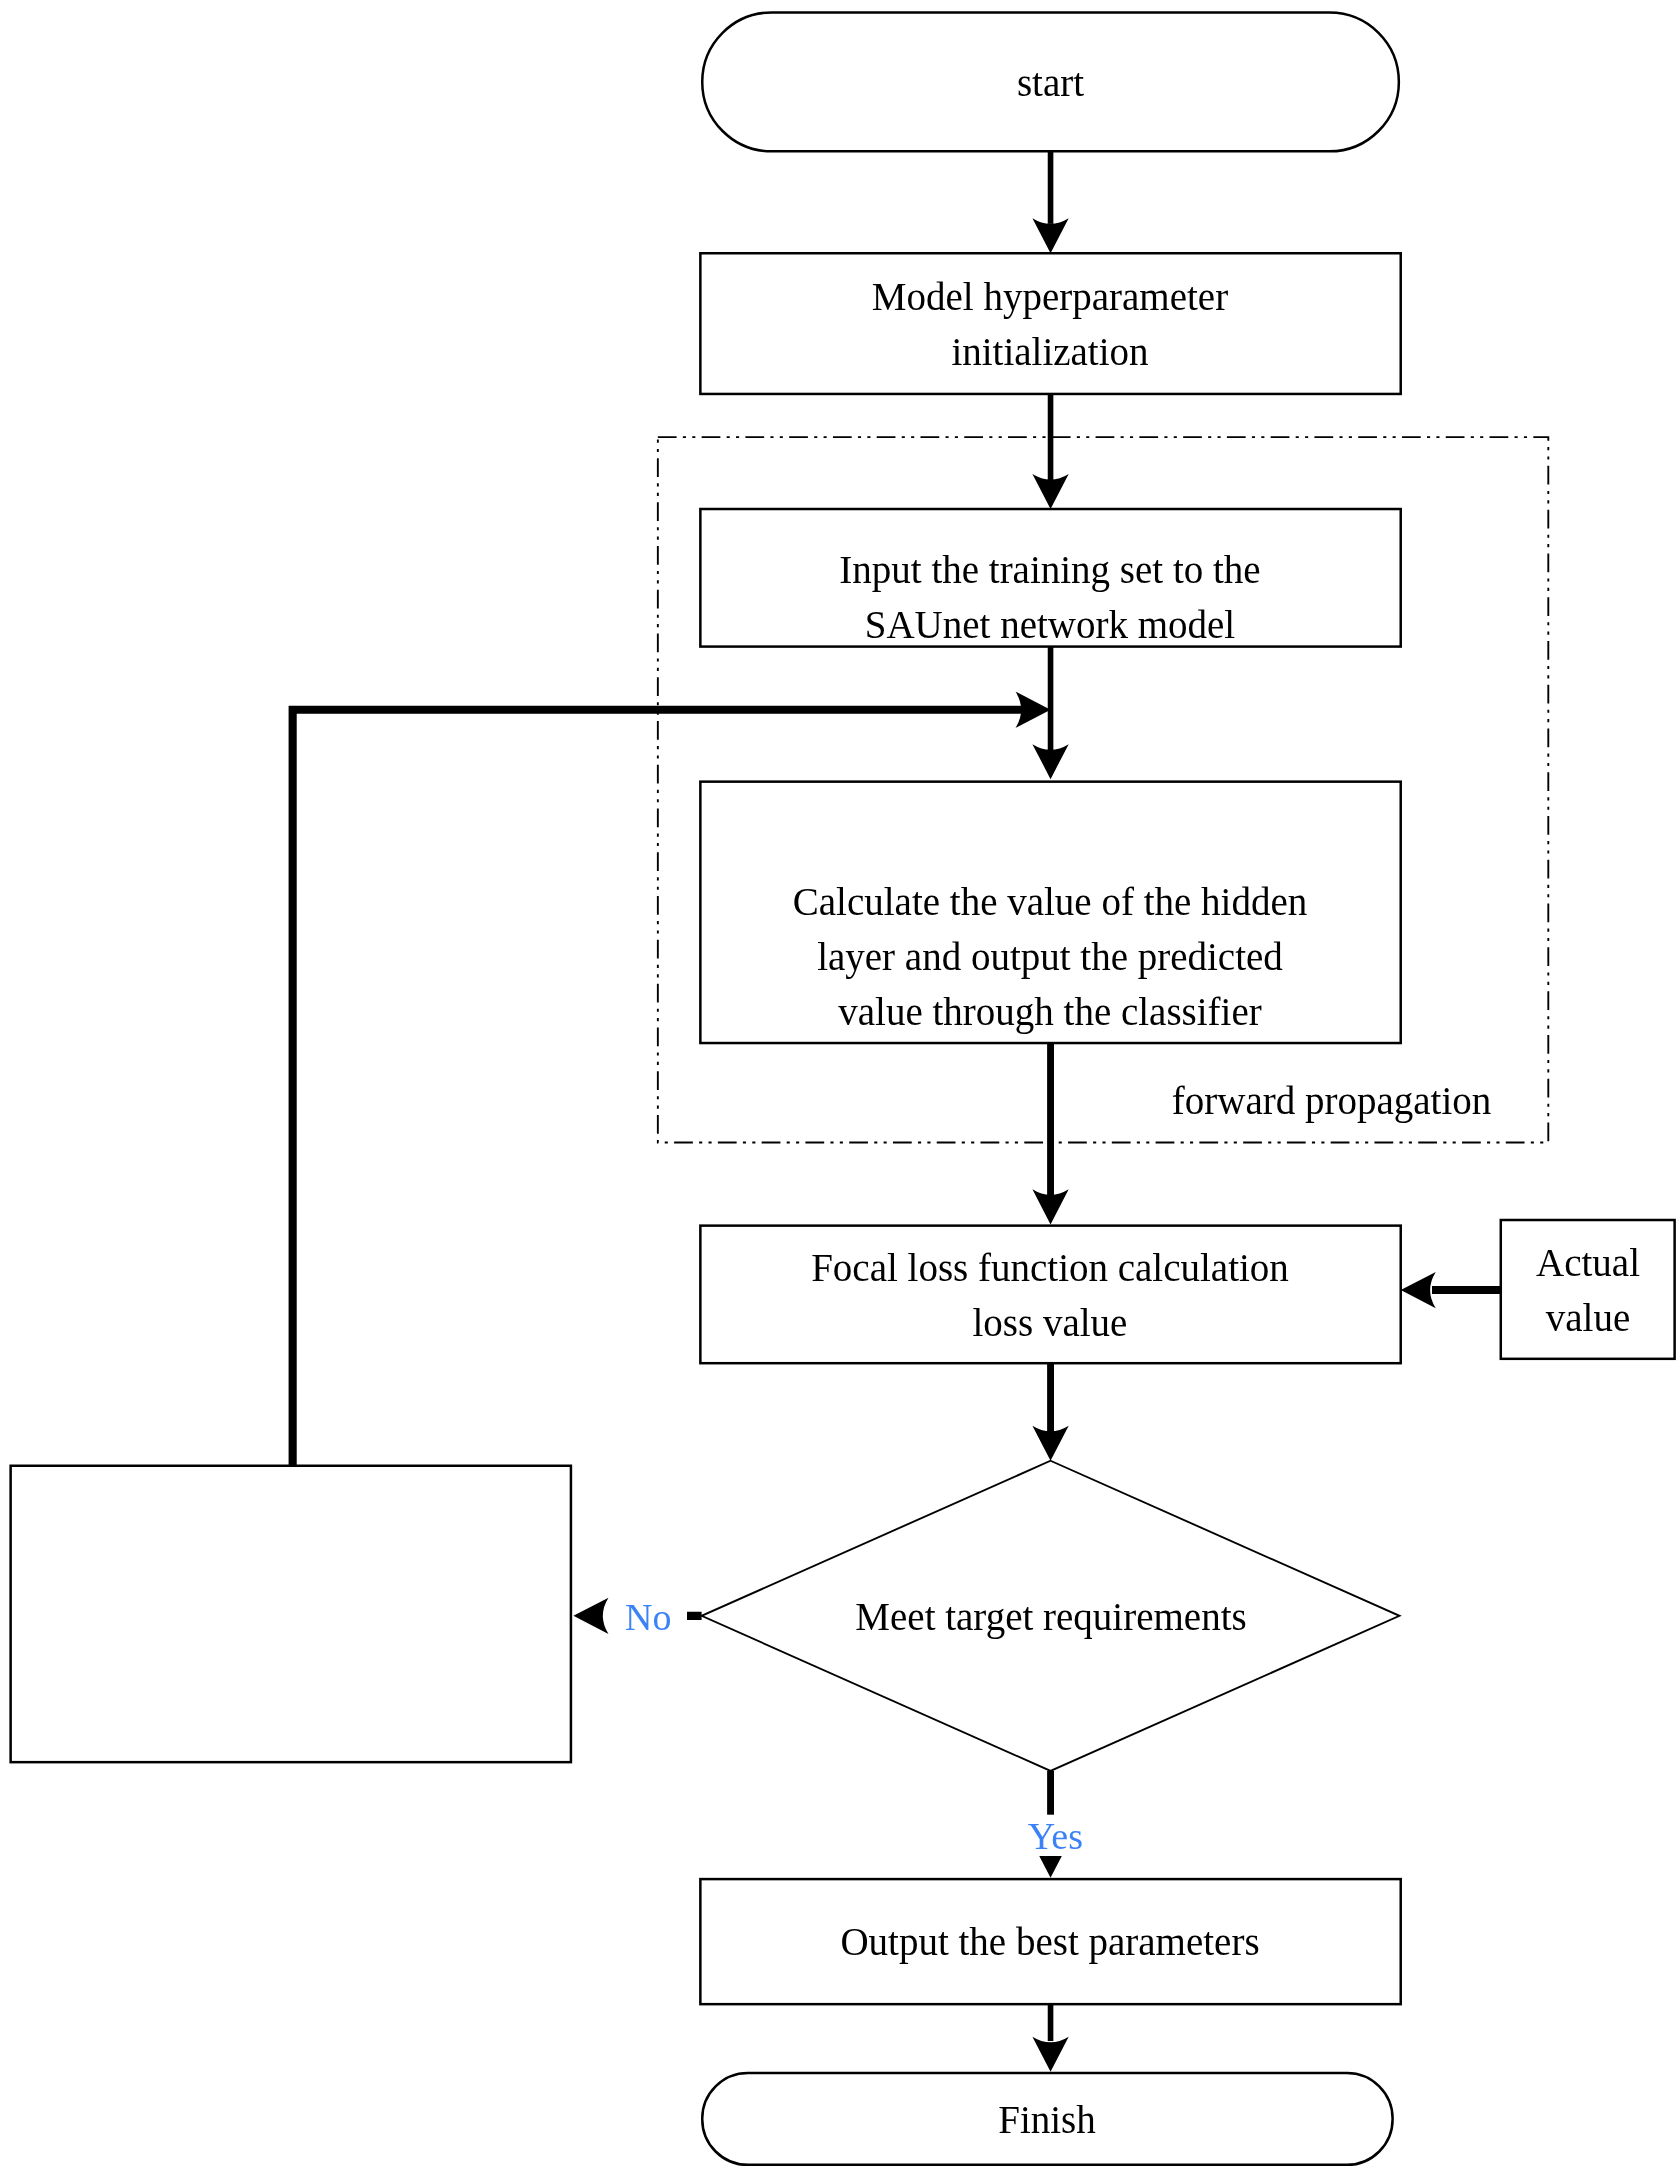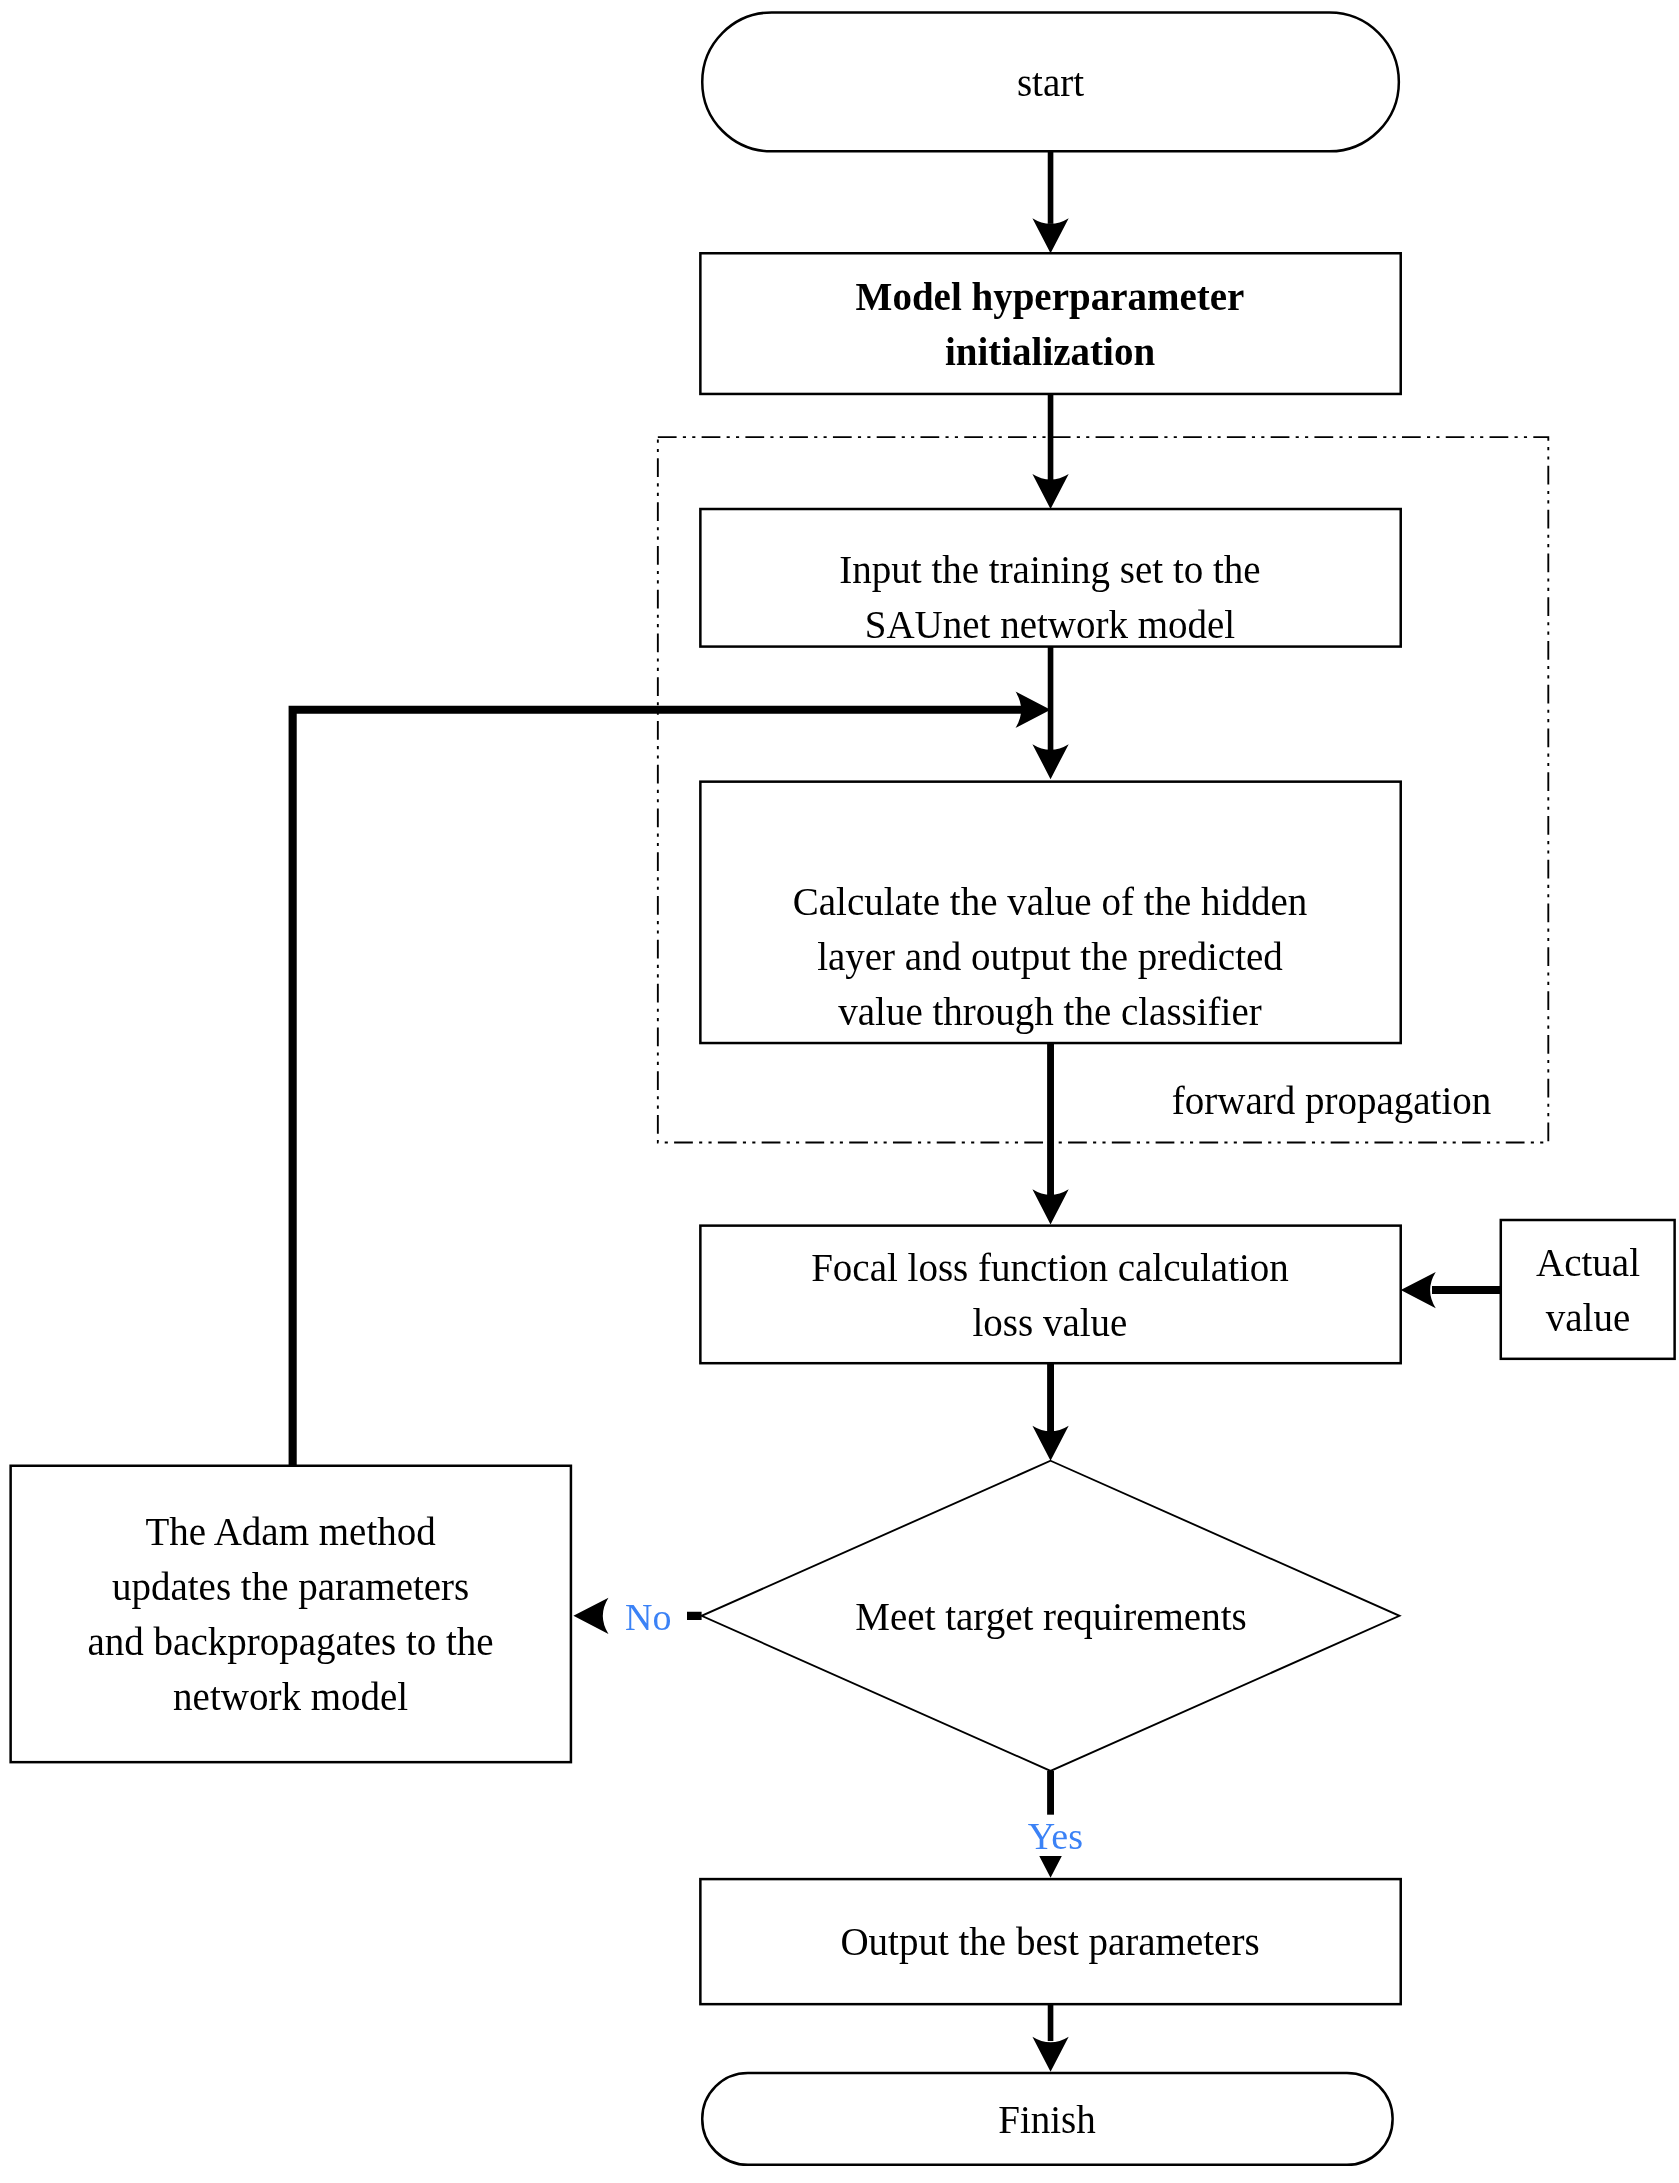--- a/index.html
+++ b/index.html
@@ -92,44 +92,40 @@
     <rect x="1120" y="1960" width="1120" height="220" fill="#ffffff" stroke="#000000" stroke-width="4"></rect>
     <rect x="2400" y="1951" width="278" height="222" fill="#ffffff" stroke="#000000" stroke-width="4"></rect>
     <polygon points="1680,2336 2238,2584 1680,2832 1122,2584" fill="#ffffff" stroke="#000000" stroke-width="3"></polygon>
     <rect x="17" y="2344" width="896" height="474" fill="#ffffff" stroke="#000000" stroke-width="4"></rect>
     <rect x="1120" y="3005" width="1120" height="200" fill="#ffffff" stroke="#000000" stroke-width="4"></rect>
     <rect x="1123" y="3315" width="1104" height="147" rx="73" ry="73" fill="#ffffff" stroke="#000000" stroke-width="4"></rect>
   </svg>
 
   <div class="node-label" style="left:702px; top:12.5px;  width:697px; height:139px;">start</div>
 
-  <div class="node-label" style="left:700px; top:253px; width:700px; height:141px;font-weight:bold;">Model hyperparameter
+  <div class="node-label" style="left:700px; top:253px; width:700px; height:141px;">Model hyperparameter
 initialization</div>
 
   <div class="node-label" style="left:700px; top:509px; width:700px; height:176px;">Input the training set to the
 SAUnet network model</div>
 
   <div class="node-label" style="left:700px; top:782px; width:700px; height:261px;margin-top:44px;">Calculate the value of the hidden
 layer and output the predicted
 value through the classifier</div>
 
   <div class="node-label" style="left:1119px; top:1071px; width:425px; height:59px;">forward propagation</div>
 
   <div class="node-label" style="left:700px; top:1226px; width:700px; height:138px;">Focal loss function calculation
 loss value</div>
 
   <div class="node-label" style="left:1501px; top:1220px; width:174px; height:139px;border-radius:13px;">Actual
 value</div>
 
   <div class="node-label" style="left:702px; top:1461px; width:698px; height:310px;">Meet target requirements</div>
 
-  <div class="node-label" style="left:10.6px; top:1466px; width:560px; height:296px;">The Adam method
-updates the parameters
-and backpropagates to the
-network model</div>
 
   <div class="node-label" style="left:700px; top:1879px; width:700px; height:125px;">Output the best parameters</div>
 
   <div class="node-label" style="left:702px; top:2073px; width:690px; height:92px;">Finish</div>
 
   <div class="edge-label" style="left:610px; top:1595px; width:69px; height:43px;">No</div>
 
   <div class="edge-label" style="left:1014px; top:1815px; width:75px; height:41px;">Yes</div>
 
 </div>

